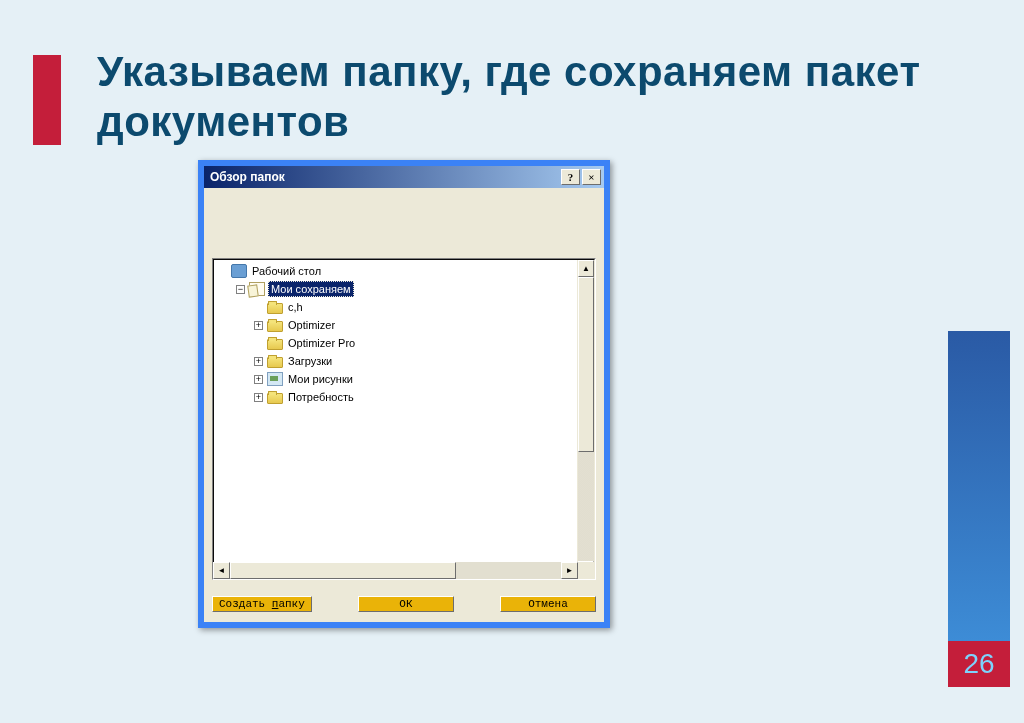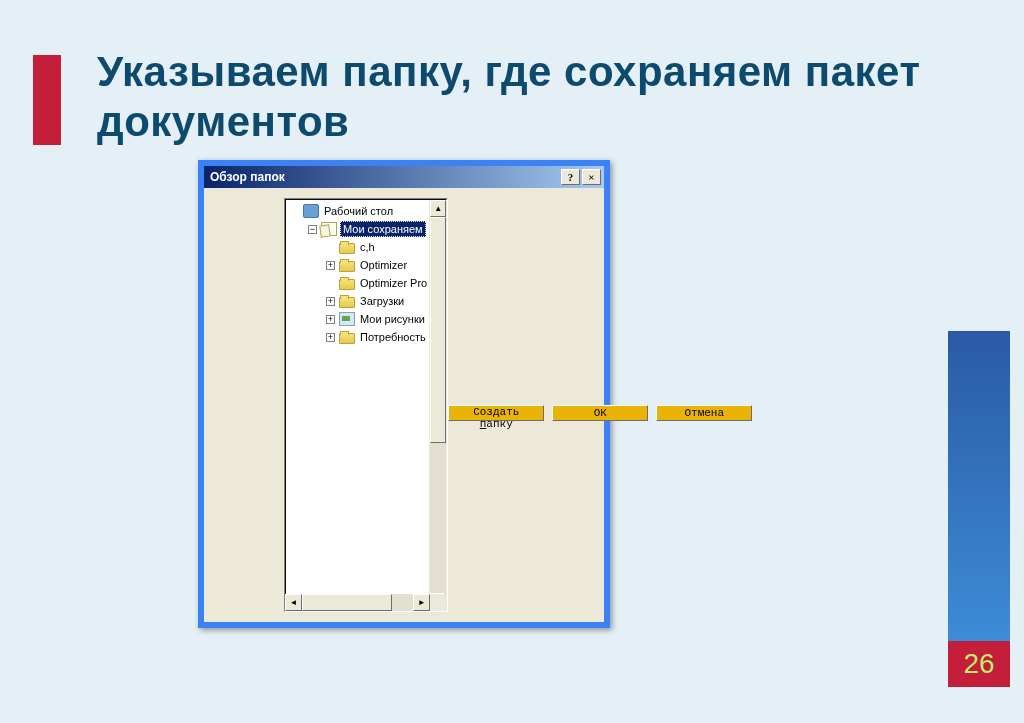--- a/index.html
+++ b/index.html
@@ -1,28 +1,28 @@
 <!DOCTYPE html>
 <html><head>
   <meta charset="utf-8">
   <style>
     *{box-sizing:border-box;margin:0;padding:0}
     body{width:1024px;height:723px;background:#e5f0f6;font-family:"Segoe UI",Tahoma,Arial,sans-serif;position:relative;overflow:hidden}
     .slide{position:absolute;inset:0}
     .red-accent{position:absolute;left:33px;top:55px;width:28px;height:90px;background:#c41e3a}
     .slide-title{position:absolute;left:97px;top:47px;font-size:42px;font-weight:600;color:#0c4a6e;line-height:1.2;letter-spacing:.5px}
-    .page-badge{position:absolute;right:14px;bottom:36px;width:62px;height:46px;background:#c41e3a;color:#bef264;font-size:28px;display:flex;align-items:center;justify-content:center}
+    .page-badge{position:absolute;right:14px;bottom:36px;width:62px;height:46px;background:#c41e3a;color:#7dd3fc;font-size:28px;display:flex;align-items:center;justify-content:center}
     .blue-strip{position:absolute;right:14px;bottom:82px;width:62px;height:310px;background:linear-gradient(180deg,#2a5aa5 0%,#3d8cd6 100%)}
 
     
     .dialog{position:absolute;left:198px;top:160px;width:412px;height:468px;background:#ece9d8;border:6px solid #3b82f6;box-shadow:2px 2px 6px rgba(0,0,0,.4);font-family:Tahoma,sans-serif;font-size:11px;color:#000}
     .titlebar{height:22px;background:linear-gradient(90deg,#0a246a 0%,#a6caf0 100%);display:flex;align-items:center;padding:0 3px 0 6px;color:#fff;font-weight:bold;font-size:12px}
     .titlebar-text{flex:1}
     .title-btn{width:19px;height:16px;margin-left:2px;background:#ece9d8;border:1px solid #fff;border-right-color:#6d6d6d;border-bottom-color:#6d6d6d;display:flex;align-items:center;justify-content:center;color:#000;font-weight:bold;font-family:Tahoma;font-size:11px;line-height:1;cursor:pointer}
-    .dialog-body{padding:10px 20px;height:calc(100% - 22px);display:flex;}
+    .dialog-body{padding:10px 8px;height:calc(100% - 22px);display:flex;flex-direction:column}
     .spacer{flex:0 0 60px}
     .tree-wrap{flex:1;border:1px solid;border-color:#808080 #fff #fff #808080;background:#fff;display:flex;position:relative;min-height:0}
     .tree-inner{border:1px solid;border-color:#0a0a0a #ece9d8 #ece9d8 #0a0a0a;flex:1;display:flex;min-height:0}
     .tree{flex:1;overflow:hidden;padding:2px 0;background:#fff}
     .tree-row{display:flex;align-items:center;height:18px;white-space:nowrap}
     .expander{width:9px;height:9px;border:1px solid #808080;margin-right:4px;display:inline-flex;align-items:center;justify-content:center;font-size:9px;line-height:1;background:#fff;color:#000;cursor:pointer}
     .expander.empty{border:none;background:transparent}
     .icon{width:16px;height:14px;display:inline-block;margin-right:3px;position:relative}
     .icon.folder{background:linear-gradient(#f4e37a,#e7c94f);border:1px solid #c0a030;border-radius:1px;height:11px;margin-top:2px}
     .icon.folder:before{content:"";position:absolute;top:-3px;left:0;width:7px;height:3px;background:#f4e37a;border:1px solid #c0a030;border-bottom:none;border-radius:1px 1px 0 0}

